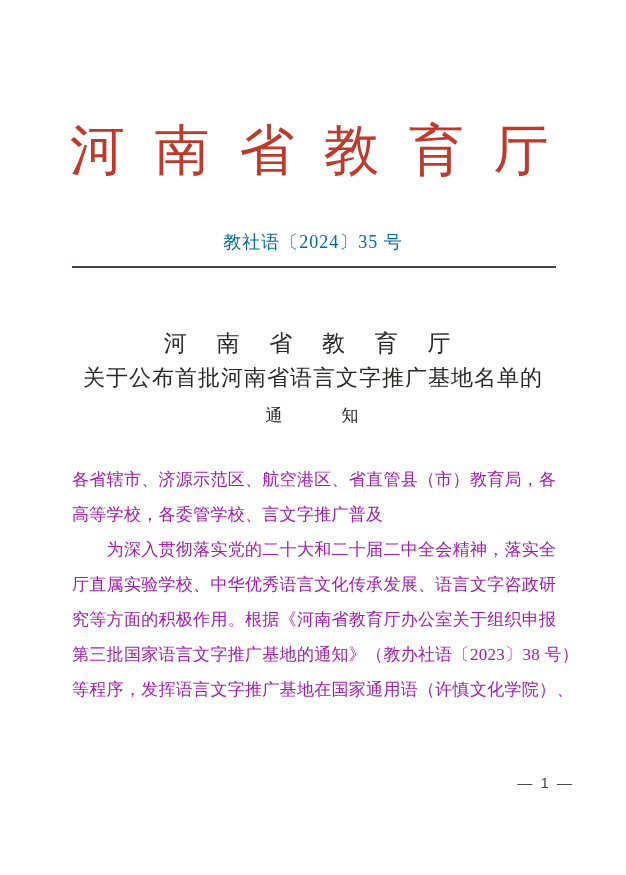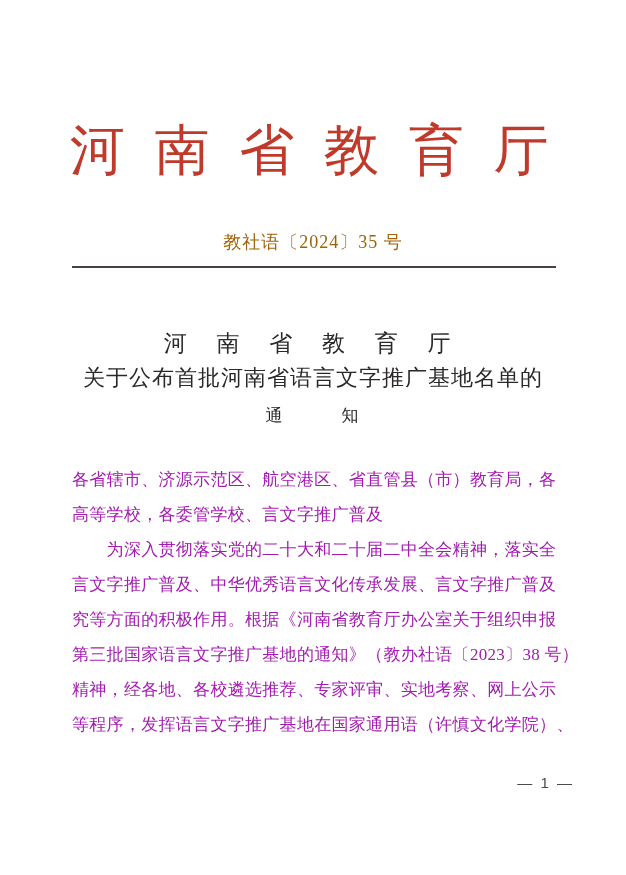--- a/index.html
+++ b/index.html
@@ -33,21 +33,21 @@
   }
   .doc-number {
     position: absolute;
     top: 229px;
     left: 0;
     width: 626px;
     text-align: center;
     font-size: 18px;
     line-height: 26px;
     letter-spacing: 1px;
-    color: #a16207;
+    color: #0369a1;
   }
   .rule {
     position: absolute;
     top: 266px;
     left: 72px;
     width: 484px;
     height: 2px;
     background: #4a3f41;
   }
   .title-block {
@@ -114,22 +114,21 @@
   <div class="title-block">
     <div class="title-line-1">河 南 省 教 育 厅</div>
     <div class="title-line-2">关于公布首批河南省语言文字推广基地名单的</div>
     <div class="title-line-3">通　　　知</div>
   </div>
 
   <div class="body-block">
     <div class="body-line">各省辖市、济源示范区、航空港区、省直管县（市）教育局，各</div>
     <div class="body-line">高等学校，各委管学校、言文字推广普及</div>
     <div class="body-line">　　为深入贯彻落实党的二十大和二十届二中全会精神，落实全</div>
-    <div class="body-line">言文字推广普及、中华优秀语言文化传承发展、言文字推广普及</div>
+    <div class="body-line">厅直属实验学校、中华优秀语言文化传承发展、语言文字咨政研</div>
     <div class="body-line">究等方面的积极作用。根据《河南省教育厅办公室关于组织申报</div>
     <div class="body-line">第三批国家语言文字推广基地的通知》（教办社语〔2023〕38 号）</div>
-    <div class="body-line">精神，经各地、各校遴选推荐、专家评审、实地考察、网上公示</div>
     <div class="body-line">等程序，发挥语言文字推广基地在国家通用语（许慎文化学院）、</div>
   </div>
 
   <div class="page-number">— 1 —</div>
 
 </div>
 
 </body></html>

